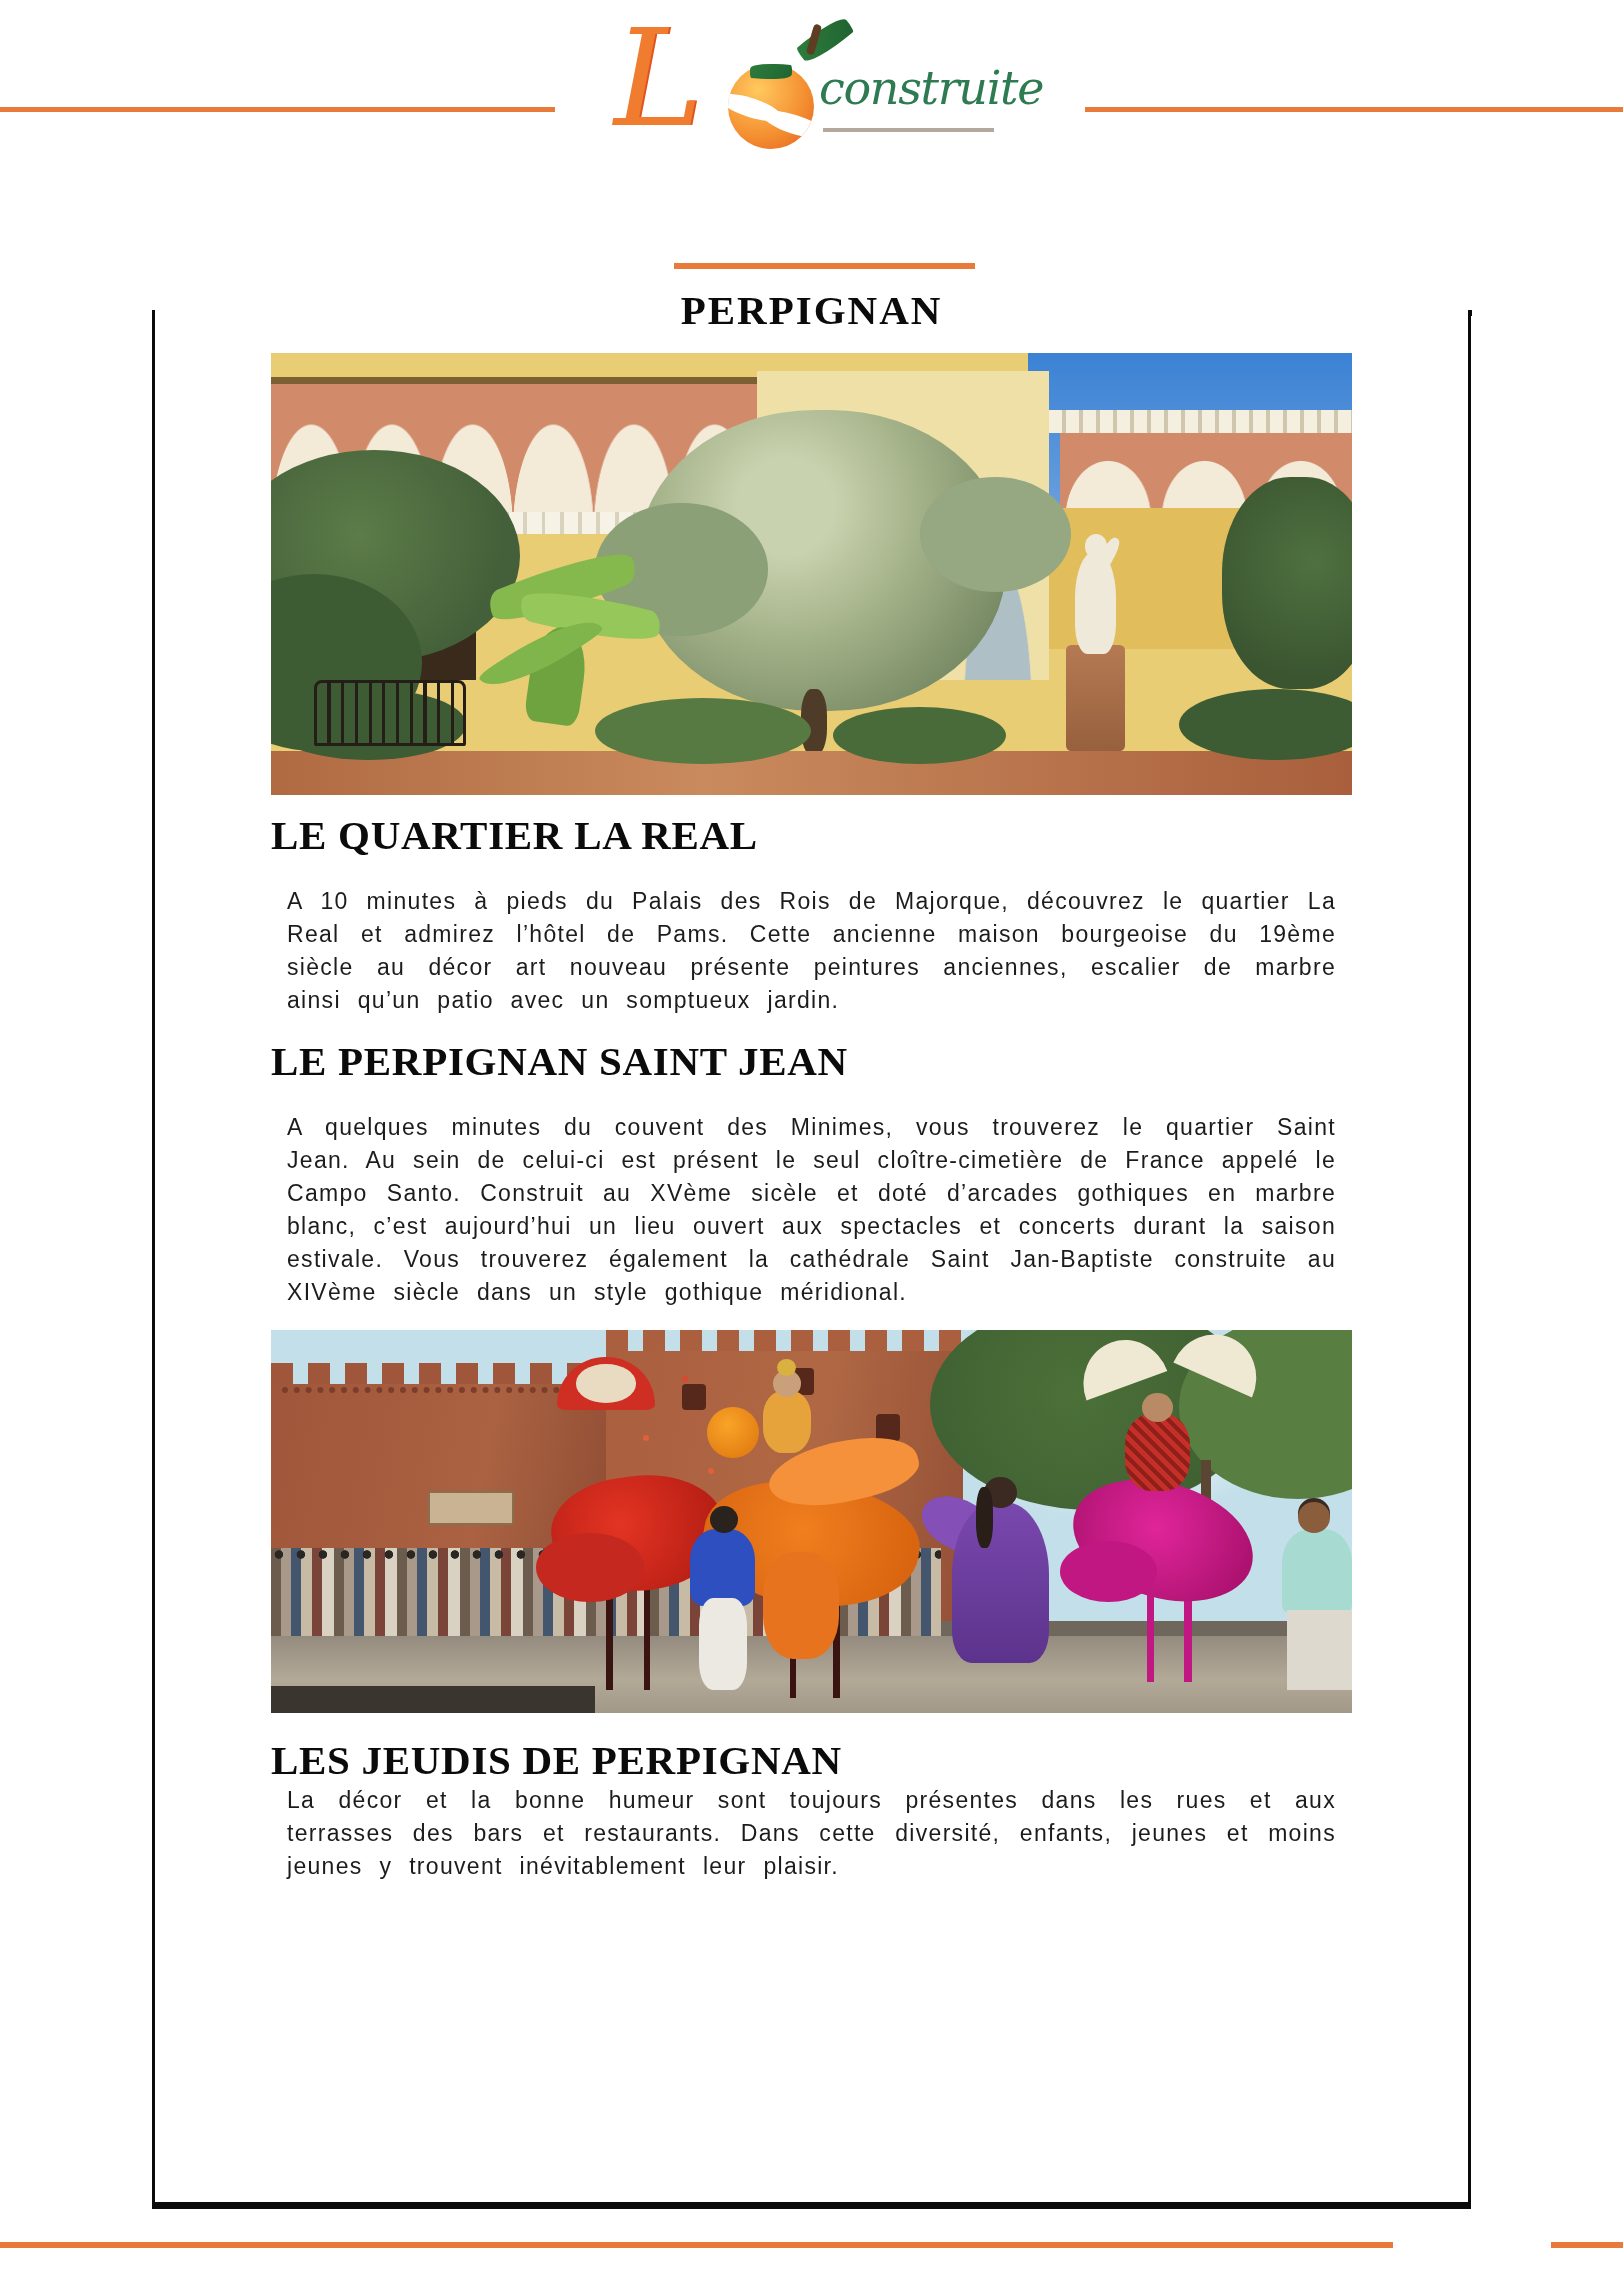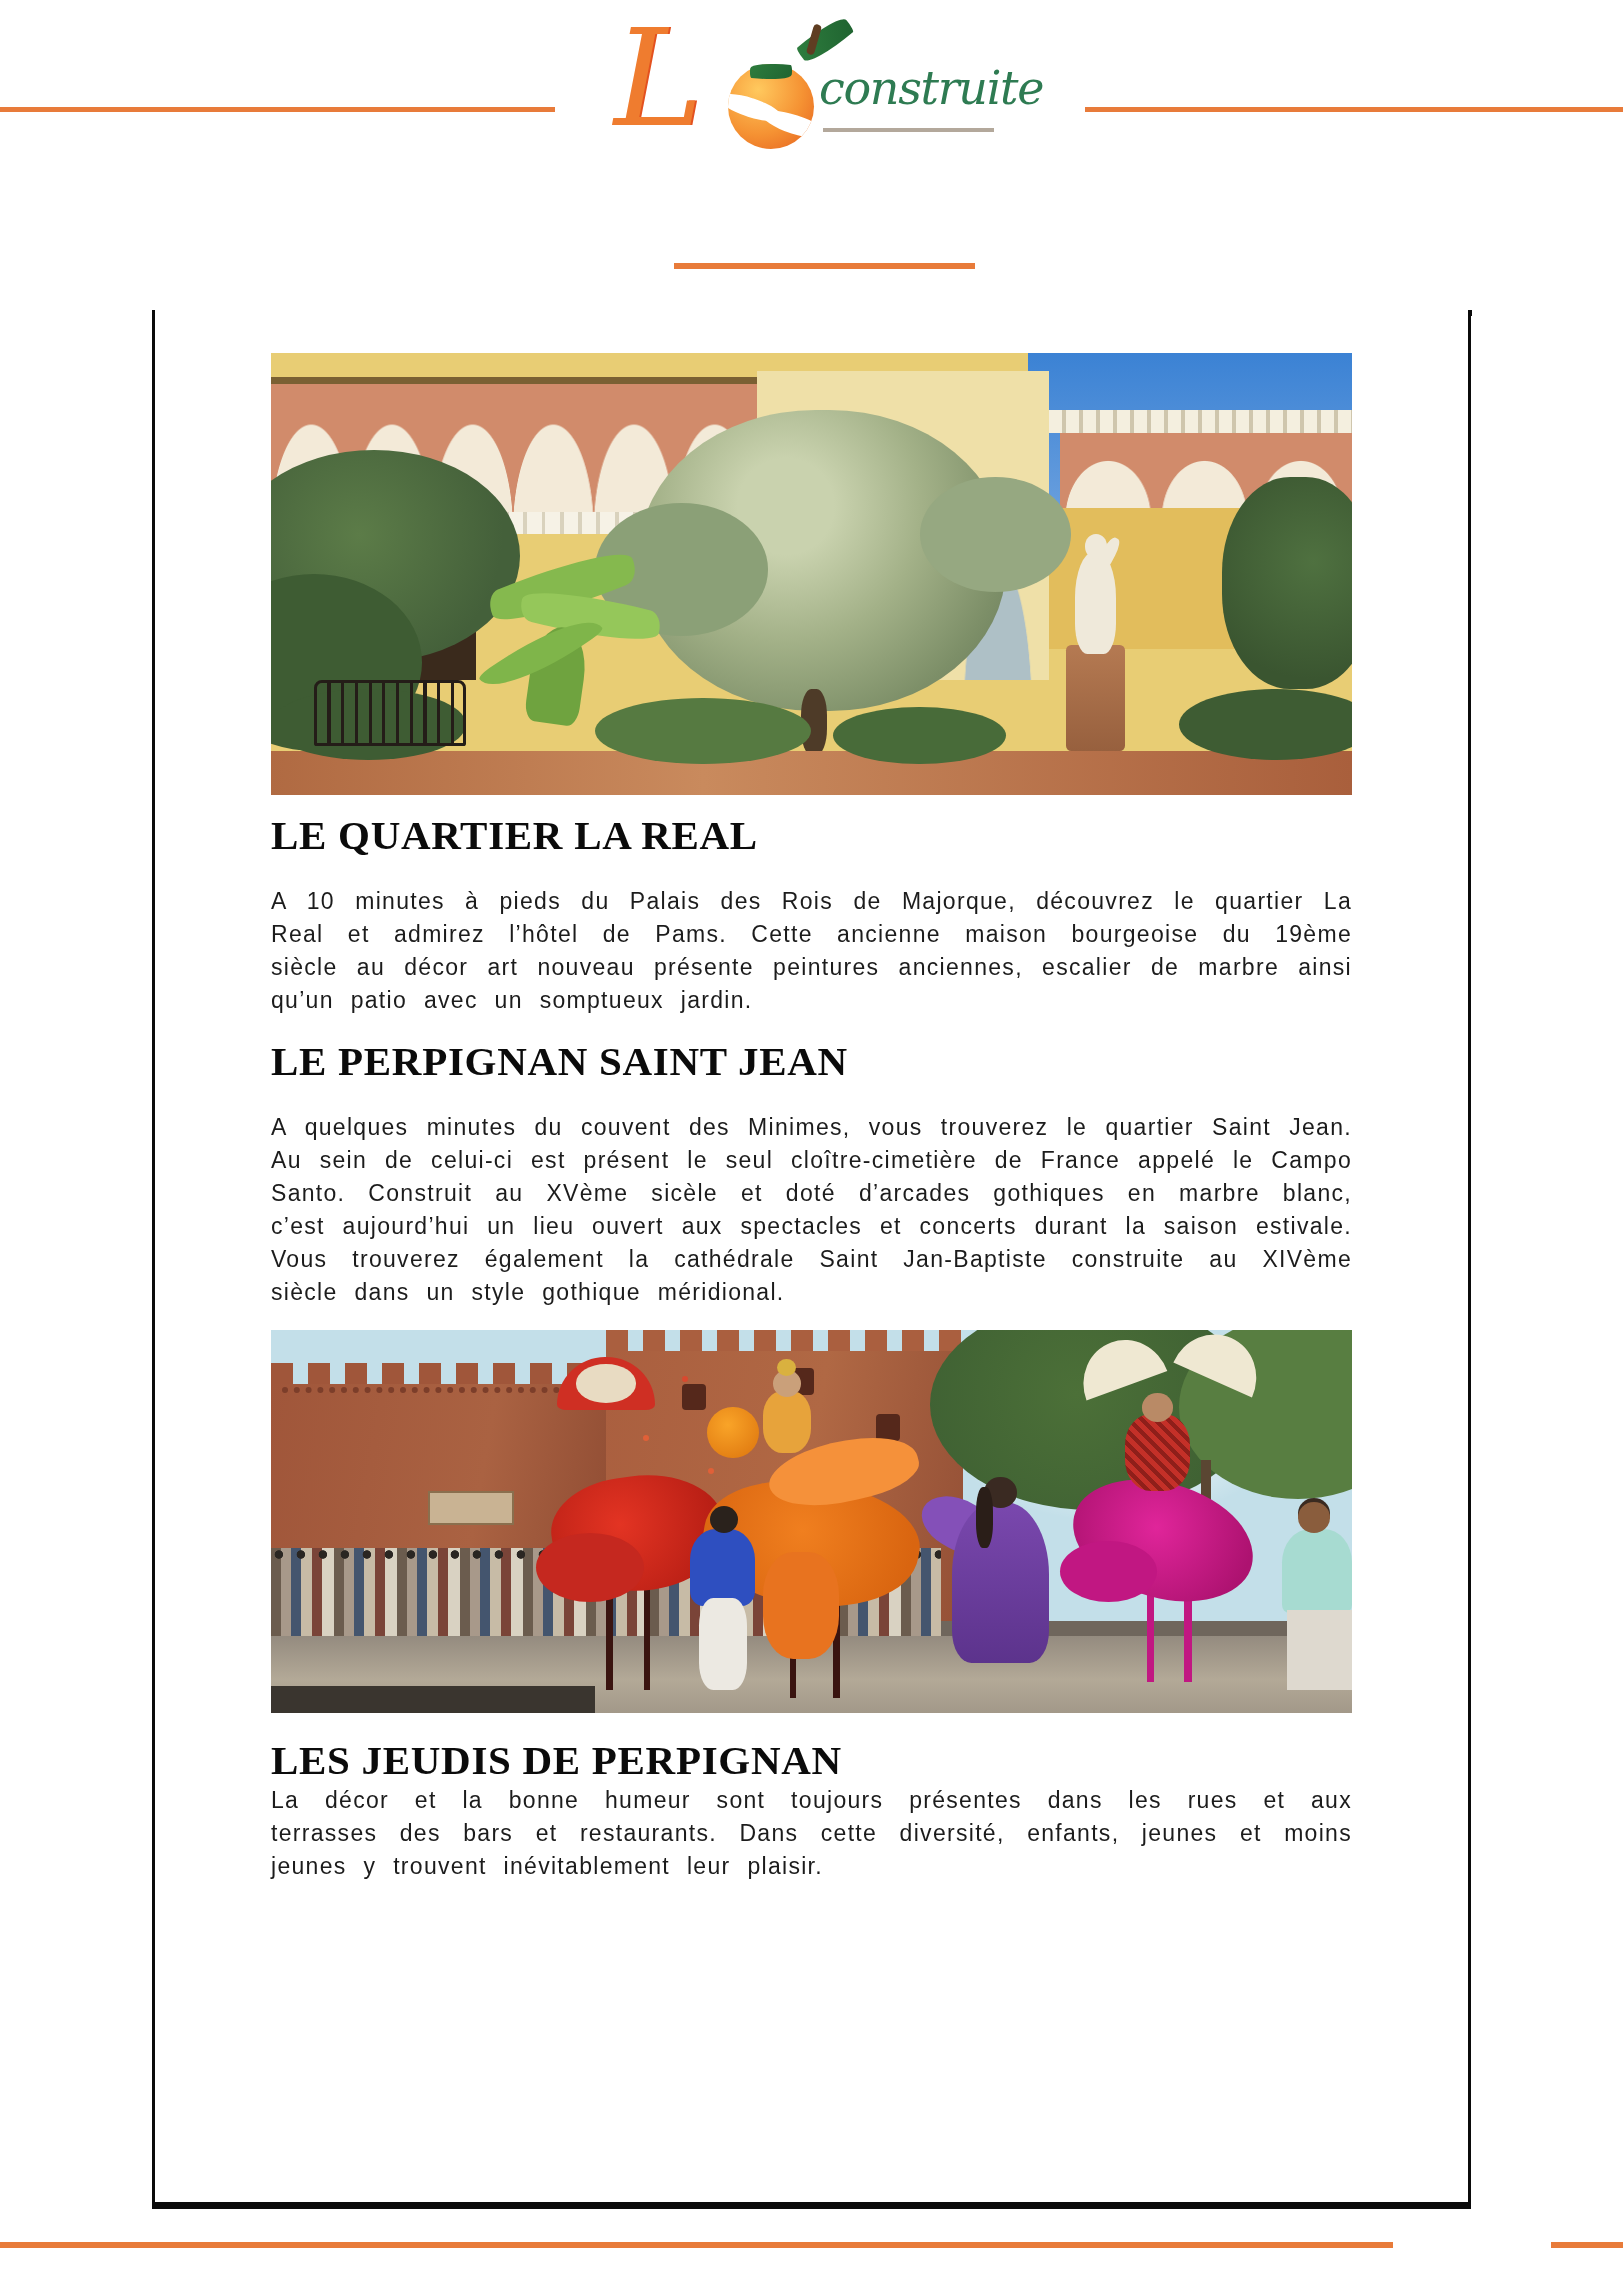--- a/index.html
+++ b/index.html
@@ -38,21 +38,21 @@
         border-left:3.3px solid var(--frame,#0B0B0B);border-right:3.3px solid var(--frame,#0B0B0B);
         padding:0 116px;background:#fff;}
   .frame-seg{position:absolute;background:var(--frame,#0B0B0B);}
   .seg-tl{left:152px;top:310px;width:319px;height:5.9px;}
   .seg-tr{left:1175px;top:310px;width:297px;height:5.9px;}
   .seg-bottom{left:152px;top:2202px;width:1319px;height:6.5px;}
 
   .section-heading{font:700 41px/47px "Liberation Serif",serif;color:#0B0B0B;letter-spacing:0.7px;margin:0;}
   .h1{margin-top:17px;} .h2{margin-top:21px;} .h3{margin-top:23.6px;}
   .body-par{font:400 23px/33px "Liberation Sans",sans-serif;color:var(--ink,#1C1C1C);
-            text-align:justify;letter-spacing:1.3px;word-spacing:9.2px;margin:0;}
+            text-align:justify;letter-spacing:1.3px;word-spacing:9.2px;margin:16px;}
   .p1,.p2{margin-top:26px;} .p3a{margin-top:10.5px;} .p3b{margin-top:0;}
 
   
   .photo{position:relative;width:1081px;overflow:hidden;background:#e8cd74;}
   .photo1{height:442px;margin-top:43px;}
   .photo2{height:383px;margin-top:21px;background:#c3dfe9;}
   .photo .abs{position:absolute;}
 
   
   .p1-sky{right:0;top:0;width:30%;height:40%;background:linear-gradient(180deg,#3B82D4,#6EA2DF);}
@@ -168,20 +168,21 @@
     <span class="logo-word">construite</span>
     <div class="logo-rule"></div>
   </div>
 
   <div class="accent-underline" style="left:674px;top:263px;width:301px;"></div>
 
   <div class="frame-seg seg-tl"></div>
   <div class="frame-seg seg-tr"></div>
   <div class="frame-seg seg-bottom"></div>
 
+  <div class="card-title">PERPIGNAN</div>
 
   <div class="card">
 
     <div class="photo photo1">
       <div class="abs p1-sky"></div>
       <div class="abs p1-cornice"></div>
       <div class="abs p1-gallery"></div>
       <div class="abs p1-rail-l"></div>
       <div class="abs p1-central"></div>
       <div class="abs p1-rail-r"></div>

